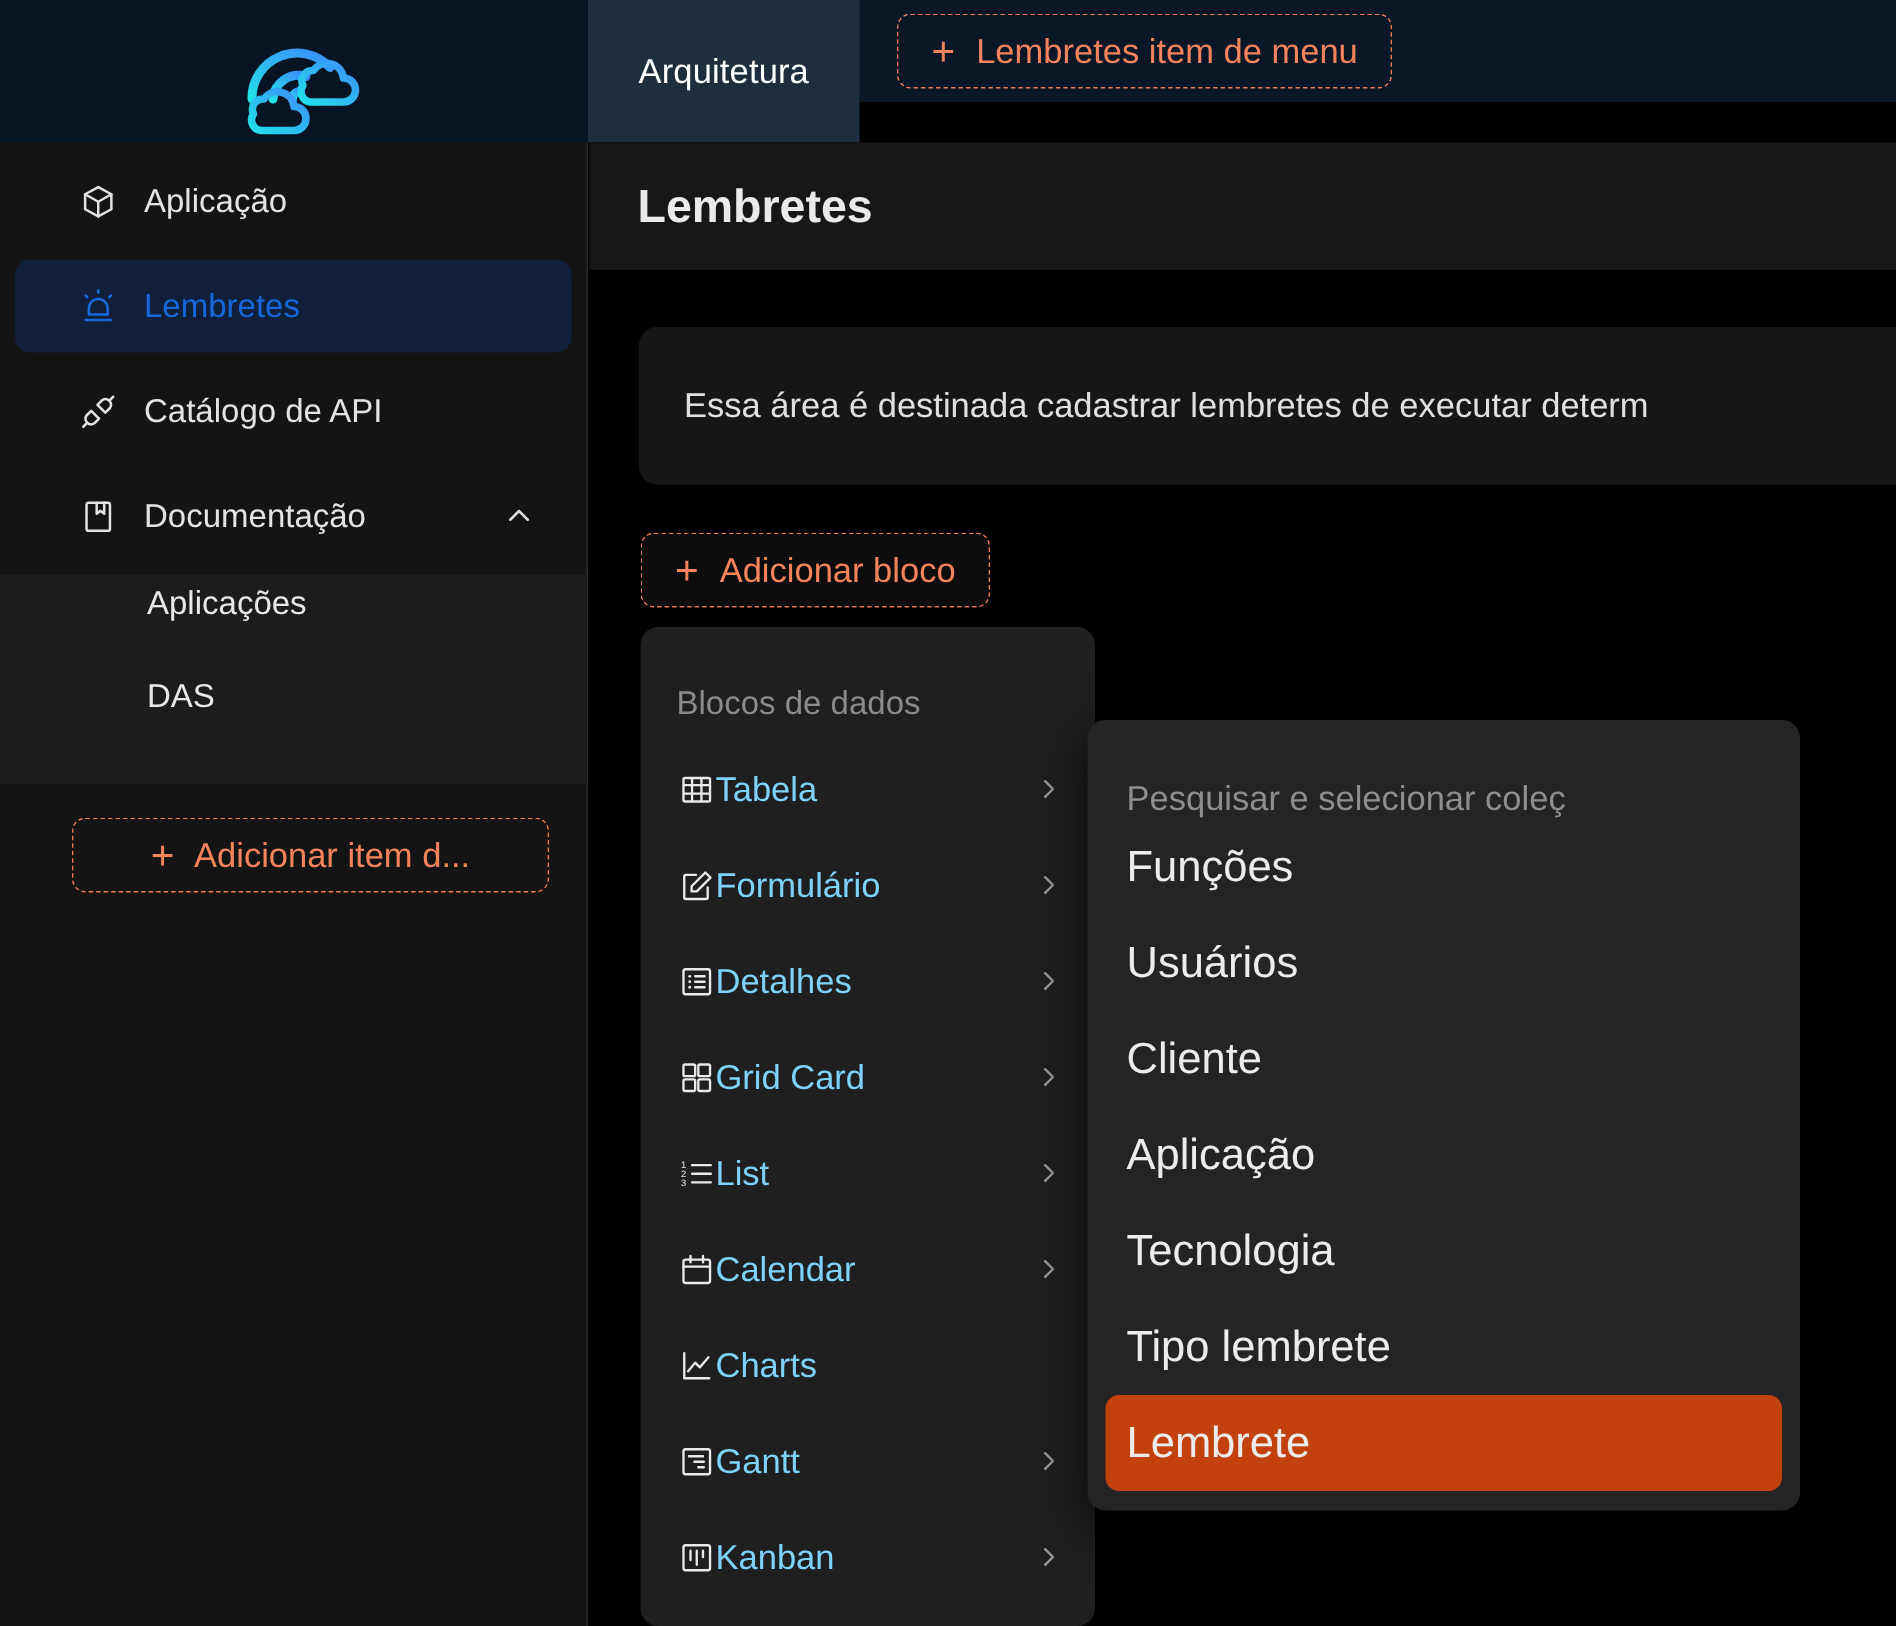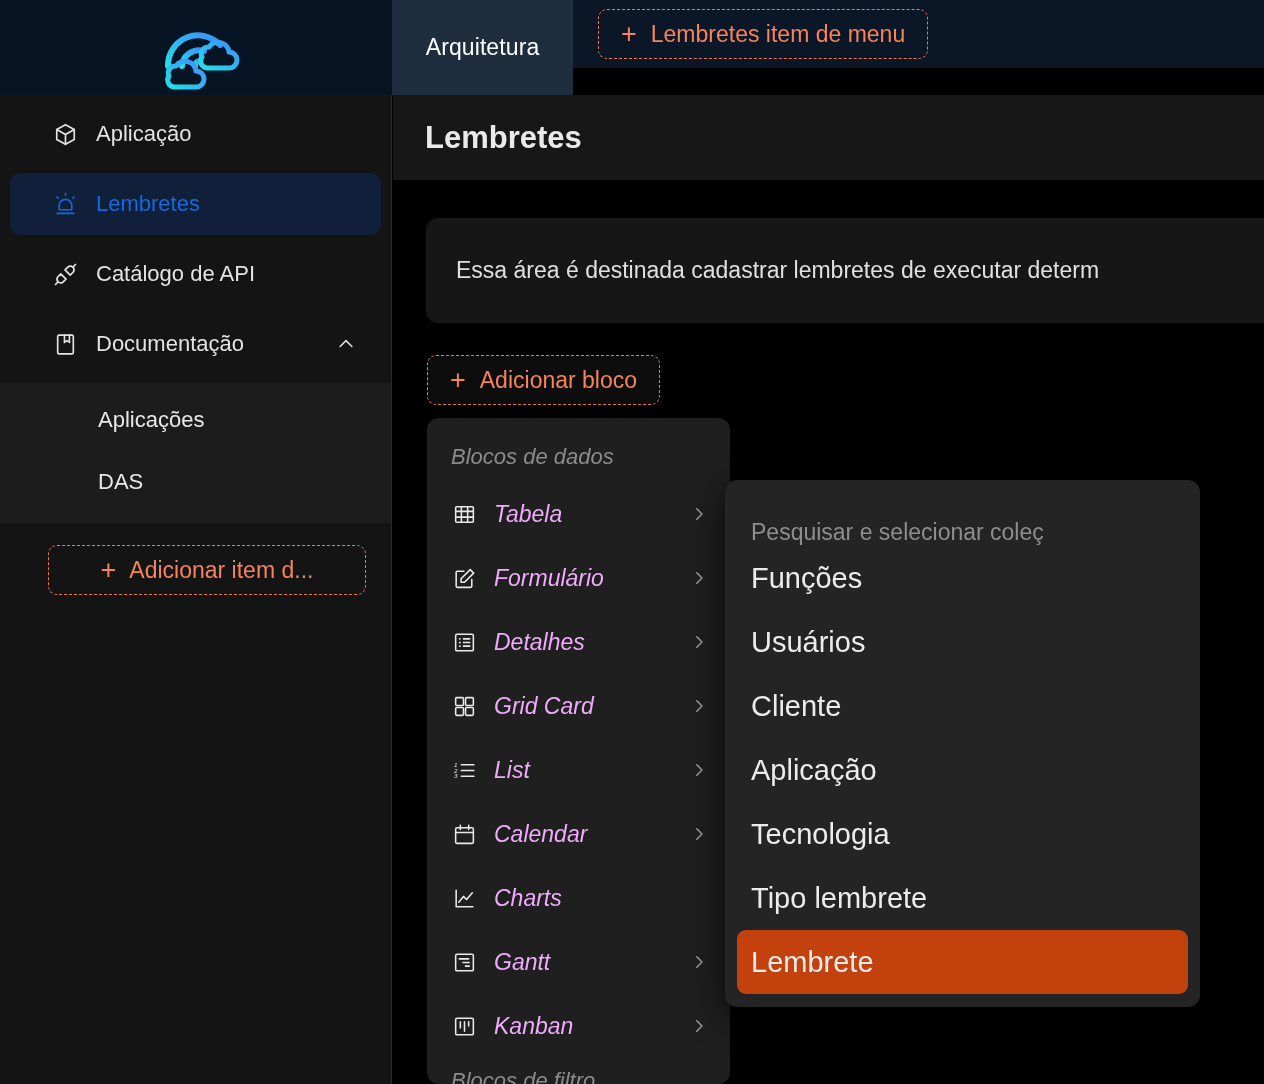--- a/index.html
+++ b/index.html
@@ -58,21 +58,21 @@
   .nav-item.active .ico svg { stroke:#1668dc; }
   .ico { width:26px; height:26px; display:flex; align-items:center; justify-content:center; flex:0 0 auto;}
   .ico svg { width:25px; height:25px; stroke:#e3e3e3; fill:none; stroke-width:1.6; }
   .nav-label { flex:1; }
   .chev-up { width:26px; margin-right:22px; display:flex; align-items:center; justify-content:center;}
   .chev-up svg { width:20px; height:20px; stroke:#dcdcdc; stroke-width:2; fill:none; }
 
   .subgroup { background:#1c1c1c; padding:6px 0 10px; }
   .sub-item {
     height:62px; padding-left:98px;
-    display:flex; align-items:center;
+    display:flex; 
     color:#e8e8e8; font-size:22px; cursor:pointer;
   }
   .add-side-btn {
     margin:22px 0 0 48px; width:318px; height:50px;
     border:1.6px dashed #f07a52; border-radius:9px;
     background:transparent; color:#f5835c; font-size:23px;
     font-family:"Liberation Sans", sans-serif;
     display:flex; align-items:center; justify-content:center; gap:13px;
     cursor:pointer; white-space:nowrap; overflow:hidden;
   }
@@ -97,29 +97,28 @@
     border:1.6px dashed #f07a52; border-radius:9px;
     background:#0d0d0d; color:#f5835c; font-size:23px;
     font-family:"Liberation Sans", sans-serif;
     display:flex; align-items:center; gap:14px; cursor:pointer;
   }
 
   
   .block-menu {
     position:absolute; left:427px; top:418px; width:303px; height:666px;
     background:#1f1f1f; border-radius:12px;
-    padding-top:16px; overflow:hidden;
+    padding-top:28px; overflow:hidden;
     box-shadow:0 8px 28px rgba(0,0,0,.65);
-    font-style:italic;
   }
   .menu-section { color:#8b8b8b; font-size:22px; padding:10px 0 12px 24px; }
   .menu-item {
     height:64px; padding:0 22px 0 24px;
-    display:flex; align-items:center; gap:17px;
-    color:#f0abfc; font-size:23px; cursor:pointer;
+    display:flex; align-items:center; 
+    color:#7dd3fc; font-size:23px; cursor:pointer;
   }
   .menu-item .ico svg { stroke:#eaeaea; stroke-width:1.5; }
   .menu-item .m-label { flex:1; }
   .chev-r { width:18px; display:flex; align-items:center; justify-content:center; }
   .chev-r svg { width:18px; height:18px; stroke:#9a9a9a; stroke-width:2; fill:none; }
 
   
   .sub-menu {
     position:absolute; left:725px; top:480px; width:475px; height:527px;
     background:#242424; border-radius:12px;

